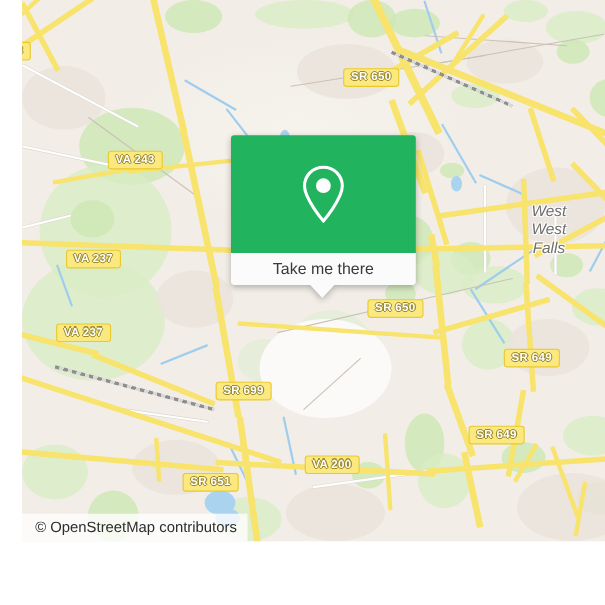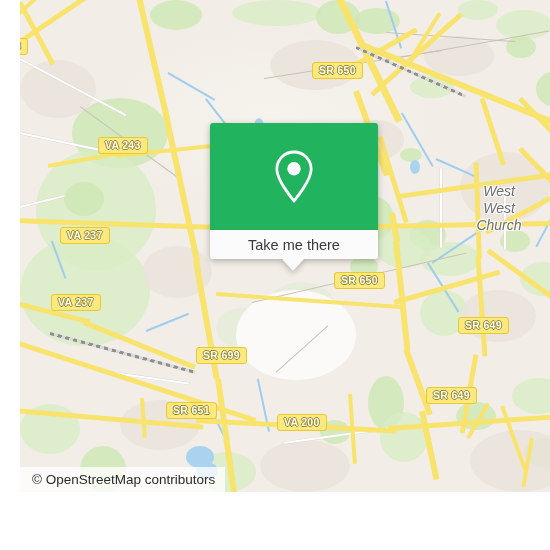--- a/index.html
+++ b/index.html
@@ -325,27 +325,27 @@
 
     <div class="shield" style="left:-12px; top:38px;">3</div>
     <div class="shield" style="left:292px; top:62px;">SR 650</div>
     <div class="shield" style="left:78px;  top:137px;">VA 243</div>
     <div class="shield" style="left:40px;  top:227px;">VA 237</div>
     <div class="shield" style="left:31px;  top:294px;">VA 237</div>
     <div class="shield" style="left:314px; top:272px;">SR 650</div>
     <div class="shield" style="left:438px; top:317px;">SR 649</div>
     <div class="shield" style="left:176px; top:347px;">SR 699</div>
     <div class="shield" style="left:406px; top:387px;">SR 649</div>
-    <div class="shield" style="left:146px; top:402px;">SR 651</div>
+    <div class="shield" style="left:146px; top:430px;">SR 651</div>
     <div class="shield" style="left:257px; top:414px;">VA 200</div>
 
     <div class="placelabel" style="left:440px; top:184px; width:78px;font-style:italic;">
       <div>West</div>
       <div style="margin-top:3px;">West</div>
-      <div style="margin-top:3px;">Church</div>
+      <div style="margin-top:3px;">Falls</div>
     </div>
 
     <div id="attribution">
       <span>© OpenStreetMap contributors</span>
     </div>
 
     <div id="callout">
       <div class="card-top">
         <svg width="46" height="56" viewBox="0 0 24 30">
           <path d="M12 1.6 C6.9 1.6 2.8 5.7 2.8 10.8 C2.8 17 12 27.8 12 27.8 S21.2 17 21.2 10.8 C21.2 5.7 17.1 1.6 12 1.6 Z" fill="none" stroke="#ffffff" stroke-width="1.5"></path>

